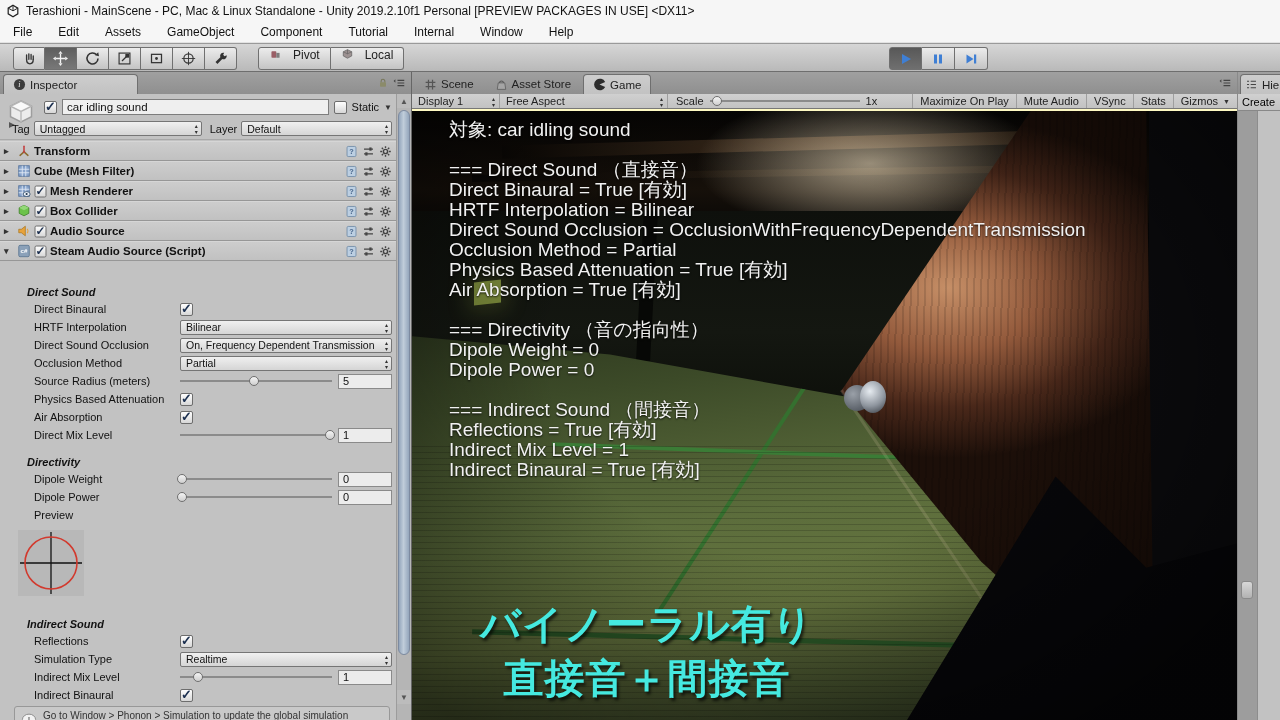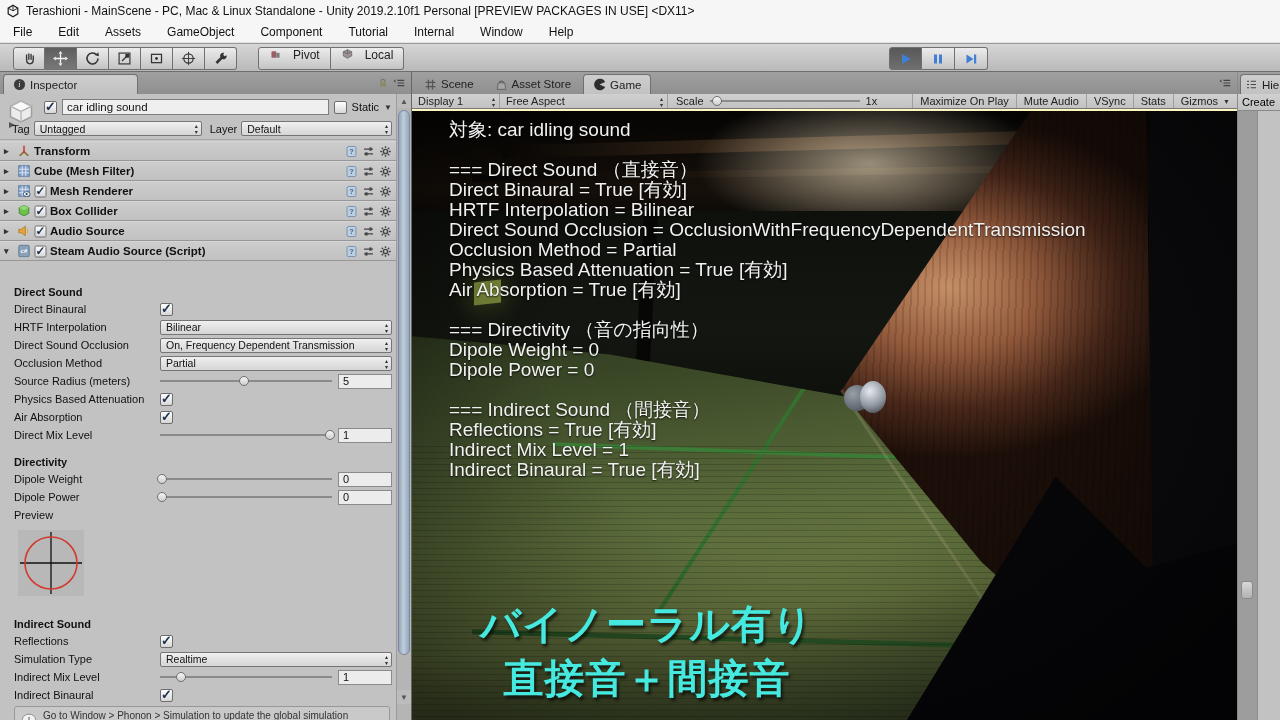--- a/index.html
+++ b/index.html
@@ -62,22 +62,22 @@
   .dd::after{content:"▴\A▾";white-space:pre;position:absolute;right:3px;top:1px;font-size:6px;line-height:6px;color:#333;}
   .complist{position:absolute;top:47px;left:0;right:0;}
   .crow{height:20px;display:flex;align-items:center;gap:3px;padding-left:4px;
     background:linear-gradient(#cdcdcd,#c1c1c1);border-bottom:1px solid #979797;border-top:1px solid #d6d6d6;
     font-weight:bold;font-size:11.5px;}
   .crow .exp{width:10px;font-size:9px;color:#333;flex:none;}
   .crow .ci{width:14px;height:14px;flex:none;}
   .crow .rt{margin-left:auto;display:flex;gap:4px;padding-right:4px;}
   .crow .rt svg{width:13px;height:13px;}
   .props{position:absolute;top:190px;left:0;right:4px;}
-  .sect{height:16px;font-weight:bold;padding-left:14px;display:flex;align-items:center;}
-  .prow{height:18px;display:flex;align-items:center;padding-left:14px;}
+  .sect{height:16px;font-weight:bold;padding-left:27px;display:flex;align-items:center;font-style:italic;}
+  .prow{height:18px;display:flex;align-items:center;padding-left:14px;margin-left:20px;}
   .plabel{width:146px;flex:none;white-space:nowrap;overflow:hidden;}
   .pctl{flex:1;display:flex;align-items:center;min-width:0;}
   .slider{flex:1;position:relative;height:14px;margin-right:6px;}
   .slider::before{content:"";position:absolute;left:0;right:0;top:6px;height:2px;background:#8b8b8b;}
   .thumb{position:absolute;top:2px;width:10px;height:10px;border-radius:50%;
     background:linear-gradient(#f4f4f4,#cfcfcf);border:1px solid #6f6f6f;margin-left:-5px;}
   .nf{width:54px;height:15px;background:#ececec;border:1px solid #8a8a8a;font-size:11px;
     display:flex;align-items:center;padding-left:4px;flex:none;}
   .previewbox{margin:6px 0 0 18px;width:66px;height:66px;background:#b8b8b8;}
   .helpbox{margin:2px 0 0 14px;width:376px;height:30px;border:1px solid #989898;border-radius:3px;

